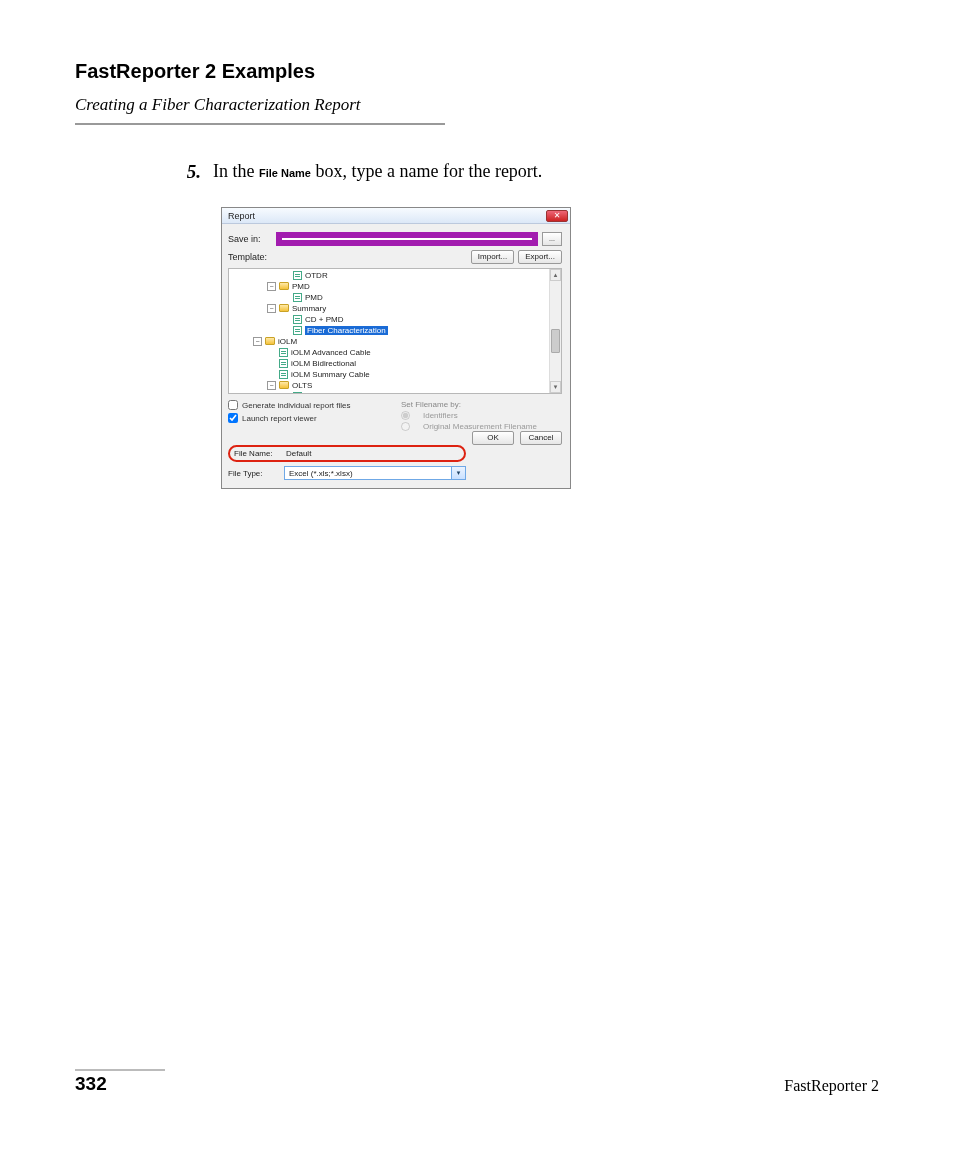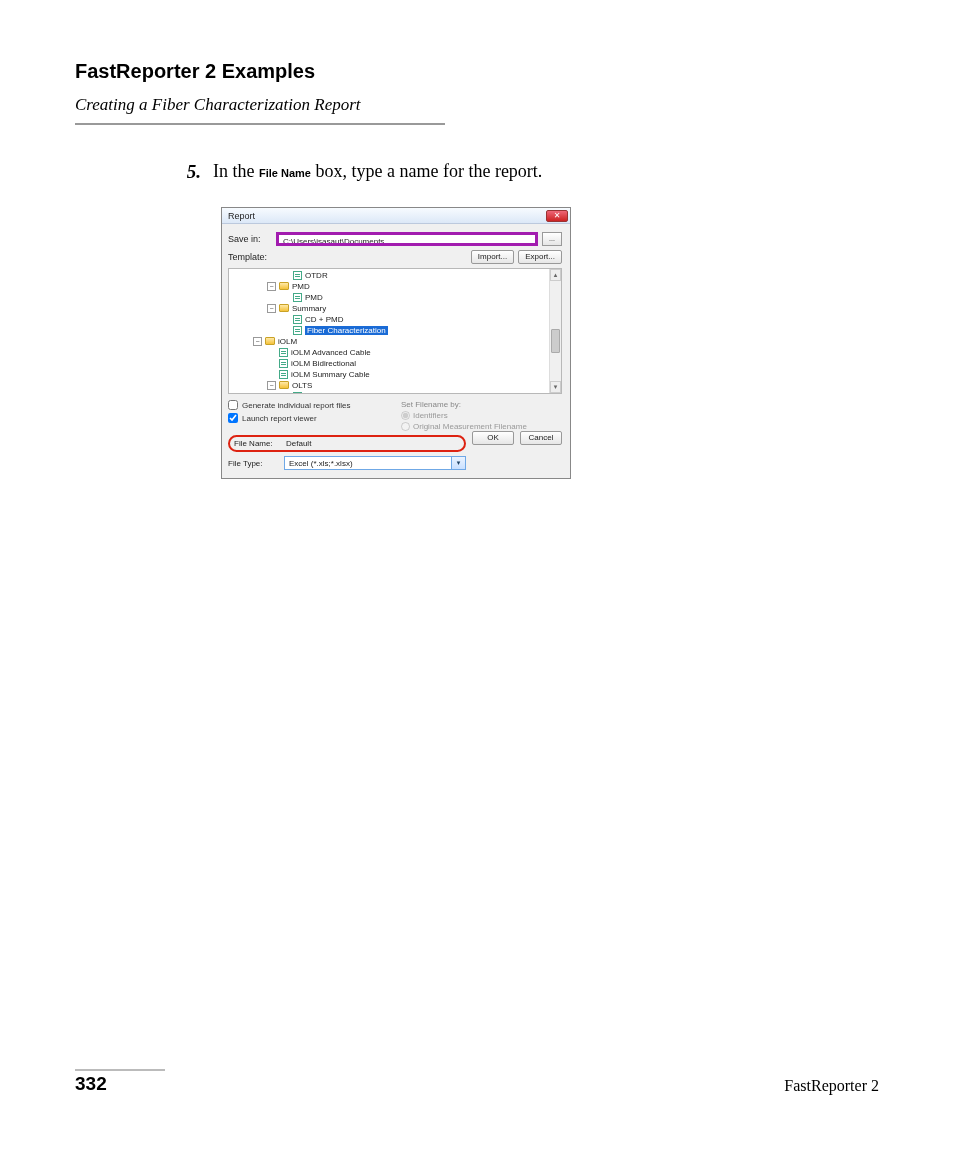--- a/index.html
+++ b/index.html
@@ -82,21 +82,21 @@
     border-radius: 2px;
     display: flex; align-items: center; justify-content: center;
     color: #fff; font-size: 8px; line-height: 8px;
   }
   .dlg-body { padding: 8px 8px 8px 6px; }
   .row { display: flex; align-items: center; margin-bottom: 4px; }
   .lbl { width: 48px; }
   .pathbox {
     flex: 1;
     height: 14px;
-    border: 3px solid #a21caf;
+    border: 6px solid #a21caf;
     background: #fff;
     padding: 0 4px;
     line-height: 14px;
     font-size: 8px;
     overflow: hidden;
     white-space: nowrap;
   }
   .browse-btn {
     width: 20px; height: 14px;
     border: 1px solid #999;
@@ -136,27 +136,27 @@
   .fold-icon { width:10px; height:8px; background: linear-gradient(#ffe9a8,#f4c23a); border:1px solid #c9a227; border-radius:1px; margin-right:3px;}
   .file-icon { width:9px; height:9px; background:#fff; border:1px solid #4a8; margin-right:3px; position:relative;}
   .file-icon::after{content:""; position:absolute; left:1px; top:2px; width:5px; height:1px; background:#4a8; box-shadow:0 2px 0 #4a8;}
   .sel { background:#1a6bd6; color:#fff; padding:0 2px;}
   .opts-row { display:flex; margin-top:6px; gap:12px;}
   .opts-col { flex:1; }
   .chk { display:flex; align-items:center; gap:4px; font-size:8px; margin-bottom:3px; color:#333;}
   .chk input[type=checkbox]{ width:10px; height:10px; margin:0;}
   .fs { font-size:8px; color:#999;}
   .fs .legend{ color:#888; font-size:8px;}
-  .radio { display:flex; align-items:center; gap:3px; margin-top:2px;}
+  .radio { display:flex; align-items:center; gap:13px; margin-top:2px;}
   .radio input{ width:9px; height:9px; margin:0;}
   .filename-row {
     border: 2px solid #d21; border-radius: 10px;
     padding: 2px 4px;
     display:flex; align-items:center;
-    margin-top:4px;
+    margin-top:14px;
   }
   .filename-row .lbl{ width:52px; font-size:8px;}
   .fn-value { flex:1; font-size:8px; }
   .btn-side { display:flex; flex-direction:row; gap:6px; margin-left:6px;}
   .bottom-grid { display:flex; align-items:flex-start; margin-top:0;}
   .ft-row { display:flex; align-items:center; margin-top:4px;}
   .ft-row .lbl{ width:56px; font-size:8px;}
   .combo {
     flex:1; height:14px; border:1px solid #6fa8e6; background:#fff;
     display:flex; align-items:center; justify-content:space-between;

